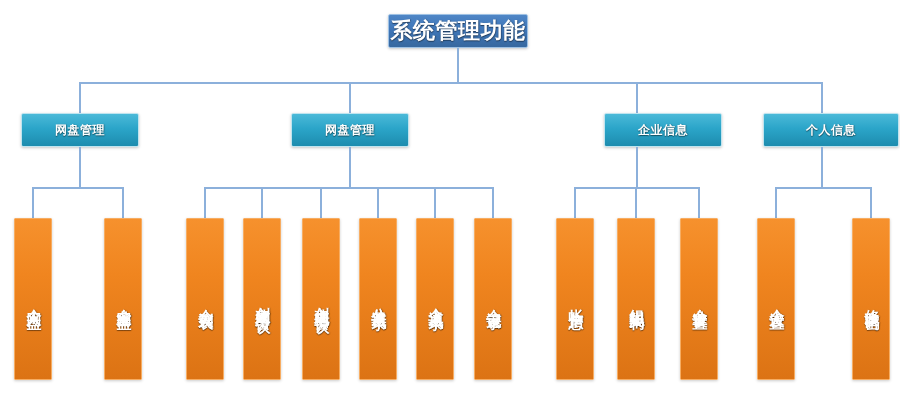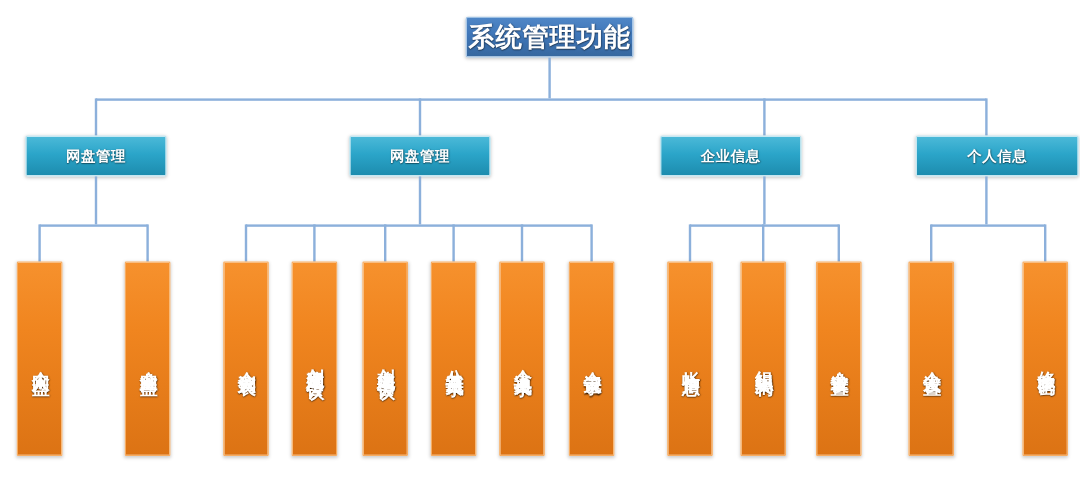--- a/index.html
+++ b/index.html
@@ -120,21 +120,21 @@
     </div>
     <div class="conn v" style="left: 434px; top: 187px; height: 31px;"></div>
     <div class="node leaf" style="left: 416px; top: 218px; width: 38px; height: 162px;">
       <span class="leaf-text">个人通讯录</span>
     </div>
     <div class="conn v" style="left: 492px; top: 187px; height: 31px;"></div>
     <div class="node leaf" style="left: 474px; top: 218px; width: 38px; height: 162px;">
       <span class="leaf-text">会议记录</span>
     </div>
     <div class="conn v" style="left: 636px; top: 82px; height: 31px;"></div>
-    <div class="node branch" style="left: 550px; top: 113px; width: 118px; height: 34px;">
+    <div class="node branch" style="left: 604px; top: 113px; width: 118px; height: 34px;">
       <span>企业信息</span>
     </div>
     <div class="conn v" style="left: 636px; top: 147px; height: 40px;"></div>
     <div class="conn h" style="left: 575px; top: 187px; width: 124px;"></div>
     <div class="conn v" style="left: 574px; top: 187px; height: 31px;"></div>
     <div class="node leaf" style="left: 556px; top: 218px; width: 38px; height: 162px;">
       <span class="leaf-text">帐户信息</span>
     </div>
     <div class="conn v" style="left: 635px; top: 187px; height: 31px;"></div>
     <div class="node leaf" style="left: 617px; top: 218px; width: 38px; height: 162px;">

